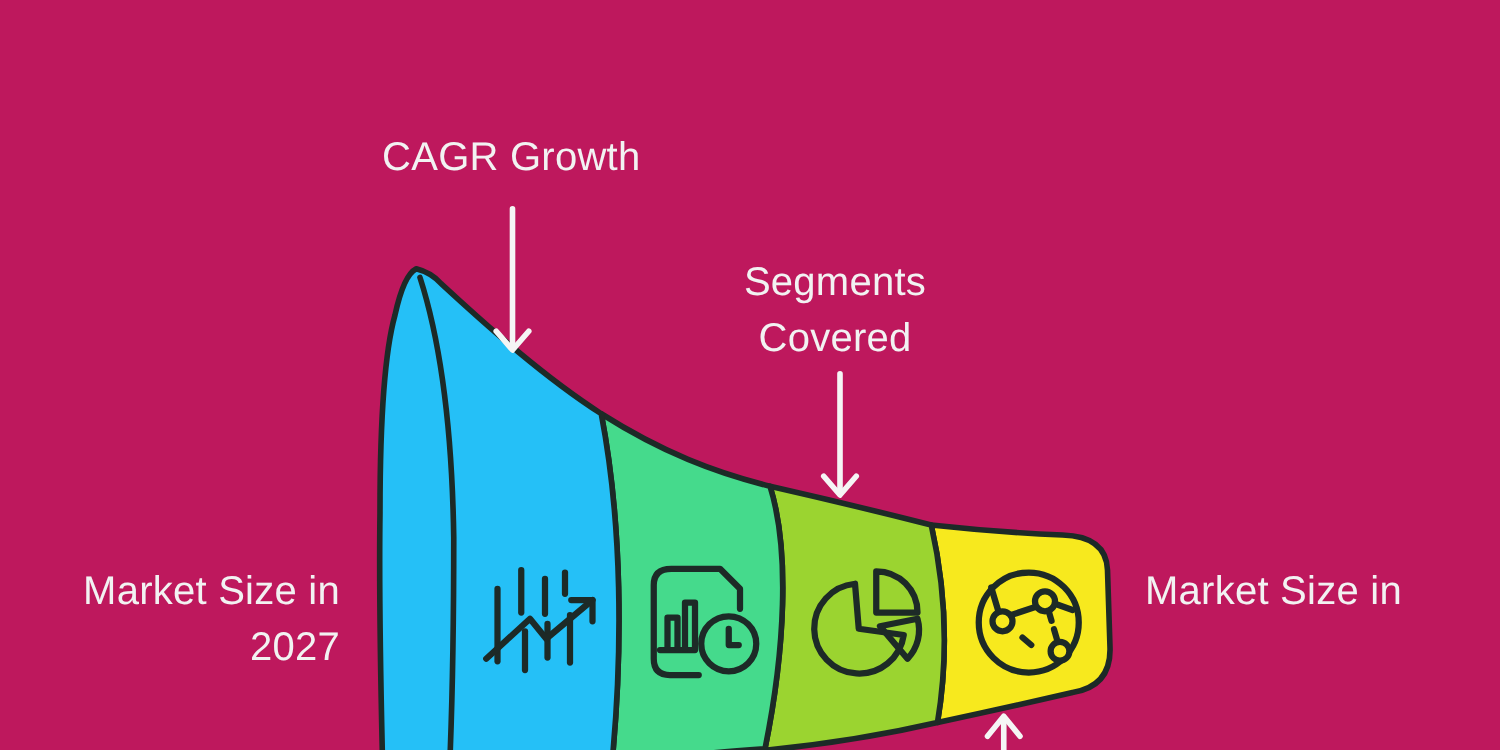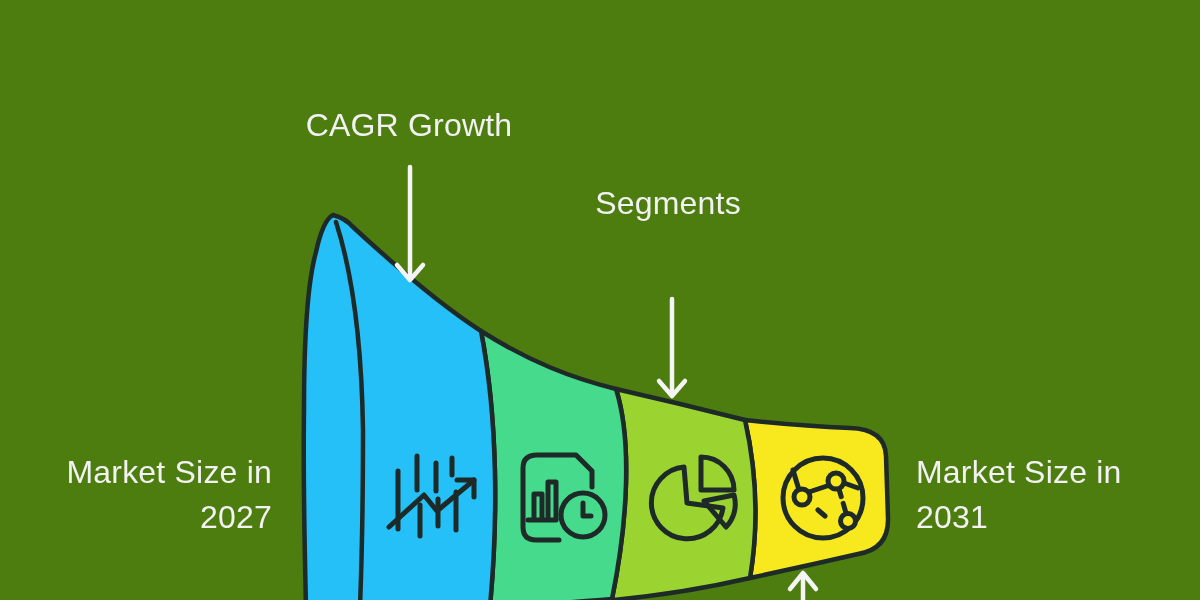--- a/index.html
+++ b/index.html
@@ -20,21 +20,21 @@
     font-weight: 400;
     letter-spacing: 0.2px;
   }
   .lbl-center { transform: translateX(-50%); text-align: center; white-space: nowrap; }
   .lbl-right  { text-align: right; }
   .lbl-left   { text-align: left; }
 </style>
 </head>
 <body>
 
-<div id="stage" style="background: #4d7c0f;">
+<div id="stage" style="background: #be185d;">
 
   <svg id="funnel-svg" width="1200" height="600" viewBox="0 0 1200 600">
 
     <g stroke-width="4.5" stroke-linejoin="round" stroke-linecap="round" stroke="#1d2a27">
 
       <path d="M745 420 Q800 426 850 428 Q885 429 886 456 L888 518 Q889 549 858 554
                Q806 566 750 578 Q763 500 745 420 Z" fill="#f7e91e"></path>
 
       <path d="M616 389 Q682 404 745 420 Q763 500 750 578 Q685 593 614 600 L612 599
                C628 520 632 440 616 389 Z" fill="#9bd430"></path>
@@ -106,27 +106,27 @@
 
       <g>
         <line x1="803" y1="577" x2="803" y2="606"></line>
         <polyline points="790,589 803,573 816,589"></polyline>
       </g>
     </g>
   </svg>
 
   <div class="lbl lbl-center" style="left:409px; top:103px;">CAGR Growth</div>
 
-  <div class="lbl lbl-center" style="left:668px; top:181px;">
+  <div class="lbl lbl-center" style="left:668px; top:203px;">
     <div>Segments</div>
+    <div>Covered</div>
   </div>
 
   <div class="lbl lbl-right" style="right:928px; top:450px; width:240px;">
     <div>Market Size in</div>
     <div>2027</div>
   </div>
 
   <div class="lbl lbl-left" style="left:916px; top:450px;">
     <div>Market Size in</div>
-    <div>2031</div>
   </div>
 
 </div>
 
 </body></html>

